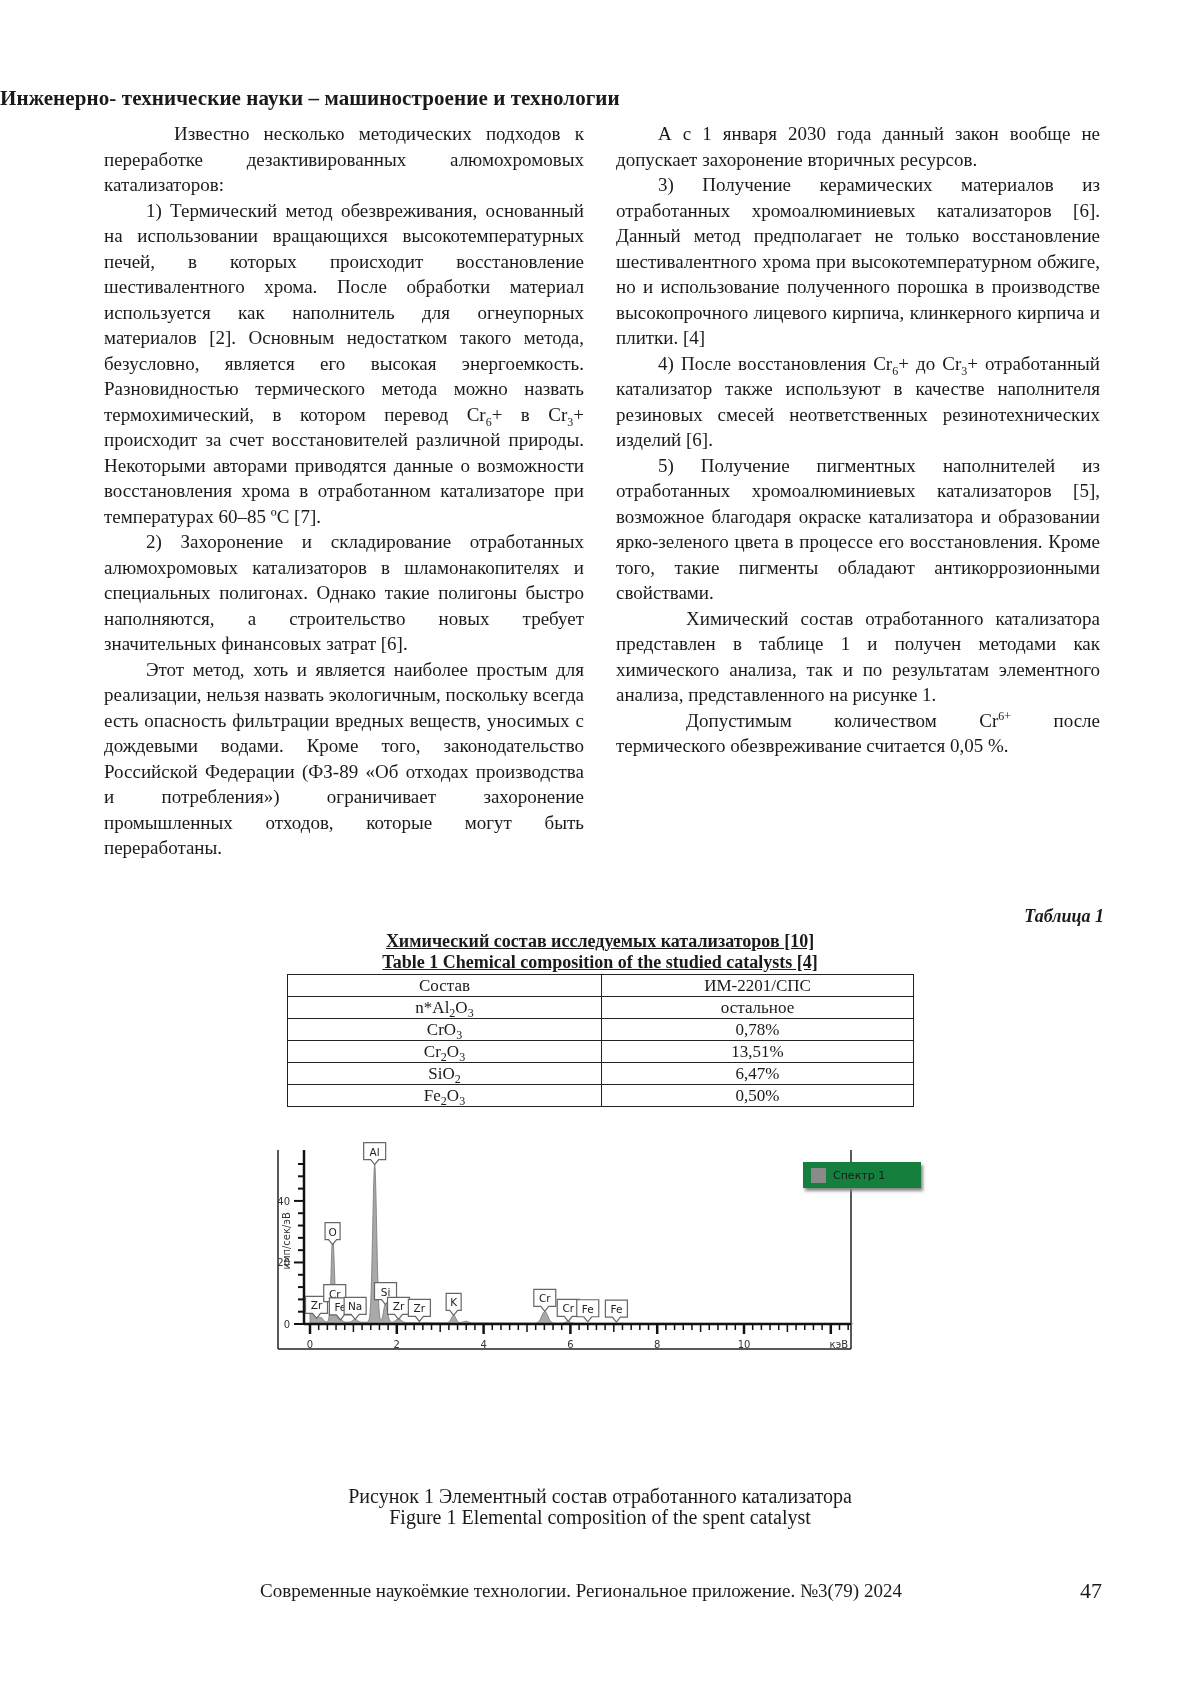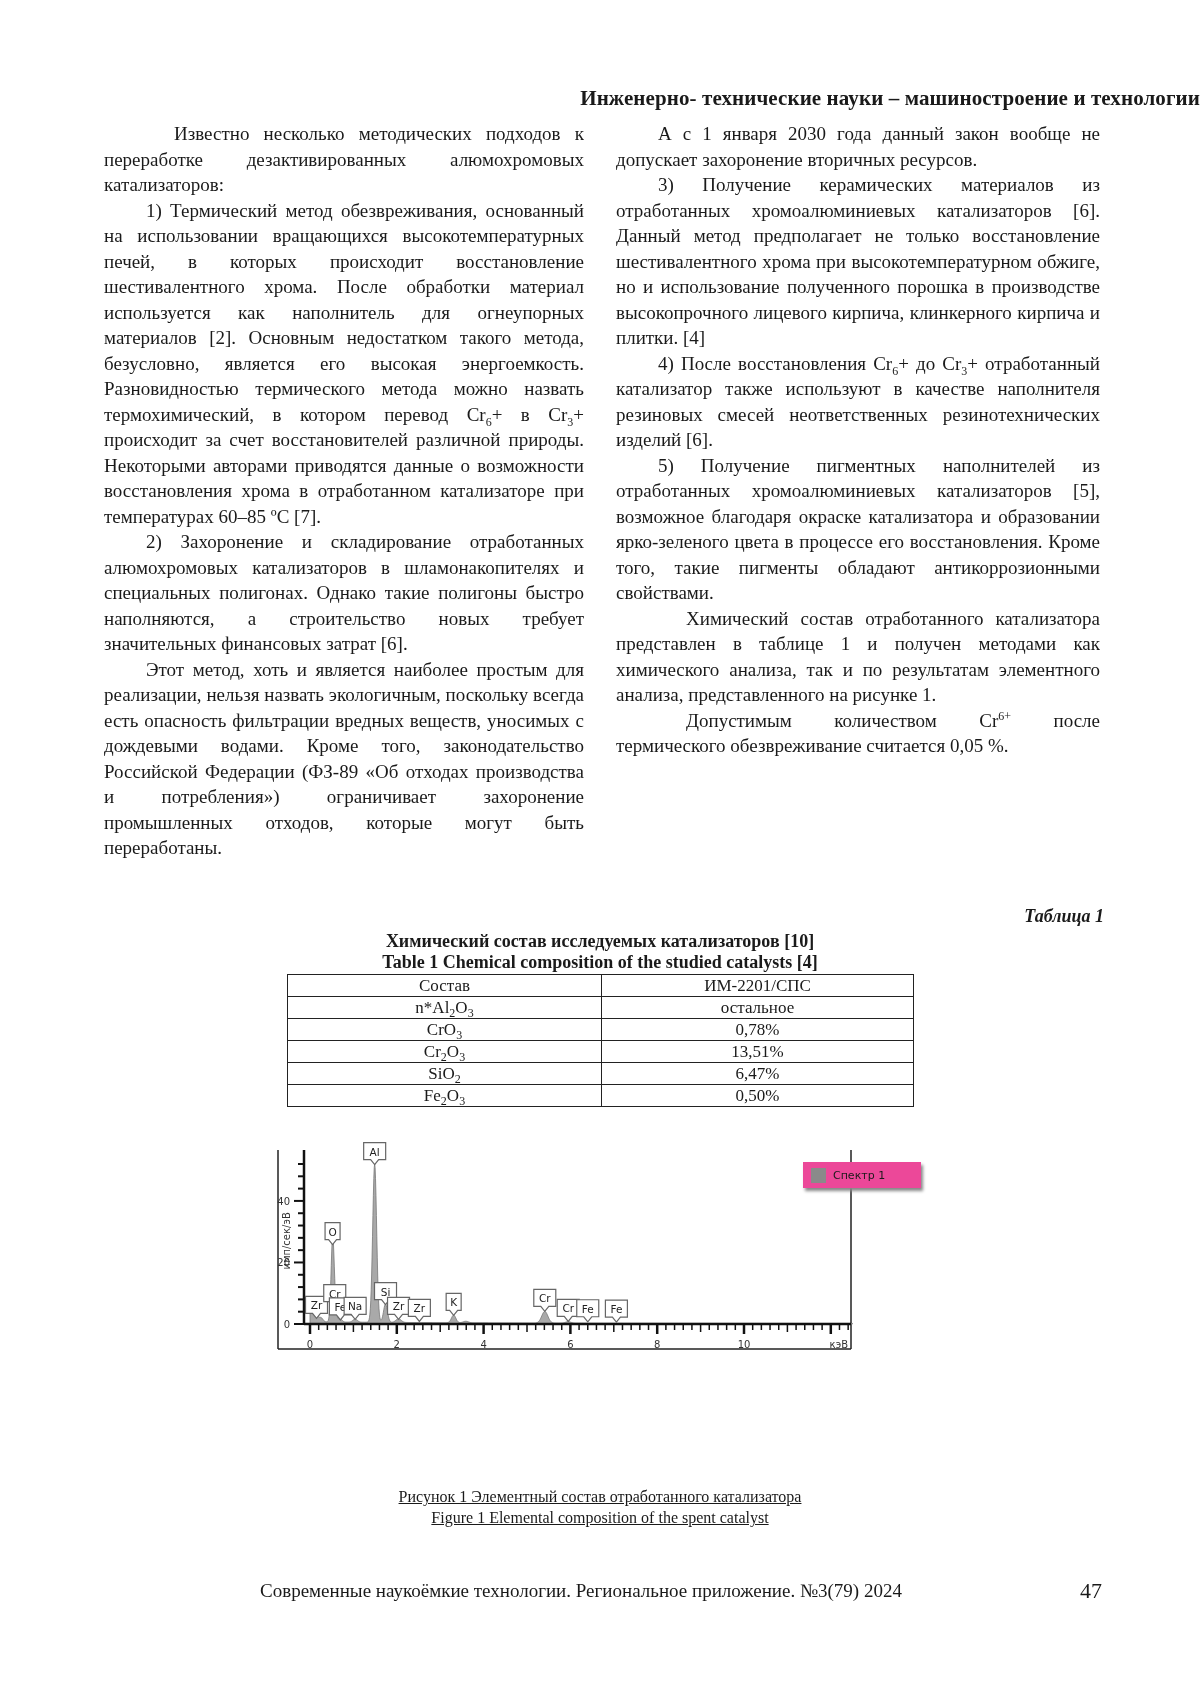--- a/index.html
+++ b/index.html
@@ -1,39 +1,39 @@
 <!DOCTYPE html>
 <html><head>
 <meta charset="utf-8">
 <style>
   html, body { margin:0; padding:0; background:#ffffff; }
   body { width:1200px; height:1697px; position:relative; overflow:hidden;
          font-family:"Liberation Serif", "DejaVu Serif", serif; color:#1a1a1a; }
-  .header-title { position:absolute; top:86px; left:0; width:1200px; text-align:right;
+  .header-title { position:absolute; top:86px; left:0; width:1200px; text-align:left;
          font-weight:bold; font-size:21px; letter-spacing:0.1px; }
   .col { position:absolute; top:121px; width:480px; font-size:19px; line-height:25.5px;
          text-align:justify; }
   .col.left { left:104px; }
   .col.right { left:616px; width:484px; }
   .col p { margin:0; text-indent:42px; }
   .col p.ind2 { text-indent:70px; }
   sub, sup { font-size:12px; line-height:0; }
   .table-label { position:absolute; top:906px; right:96px; font-style:italic; font-weight:bold; font-size:18px; }
   .table-caption { position:absolute; top:931px; left:0; width:1200px; text-align:center;
-         font-weight:bold; font-size:18px; line-height:21px; }
+         font-weight:bold; font-size:18px; line-height:21px;text-decoration:underline; }
   table.comp { position:absolute; top:974px; left:287px; width:627px; border-collapse:collapse;
          font-size:17px; }
   table.comp td { border:1.5px solid #222; text-align:center; height:21px; padding:0; line-height:21px; }
   table.comp td:first-child { width:313px; }
   .chart-box { position:absolute; top:1150px; left:278px; width:649px; height:315px; }
   .fig-caption { position:absolute; top:1486px; left:0; width:1200px; text-align:center;
-         font-size:16px; line-height:21px;text-decoration:underline; }
+         font-size:20px; line-height:21px; }
   .footer { position:absolute; top:1580px; left:260px; font-size:19px; }
   .page-num { position:absolute; top:1578px; right:98px; font-size:22px; }
-  .legend { position:absolute; top:12px; left:525px; width:118px; height:26px; background:#ec4899;
+  .legend { position:absolute; top:12px; left:525px; width:118px; height:26px; background:#15803d;
          box-shadow:2px 3px 3px #888; font-family:"DejaVu Sans", sans-serif; font-size:11px;
          display:flex; align-items:center; }
   .legend .sw { width:15px; height:15px; background:#8a8a8a; margin:0 7px 0 8px; }
 </style>
 </head>
 <body>
 
 <div class="header-title">Инженерно- технические науки – машиностроение и технологии</div>
 
 <div class="col left">

